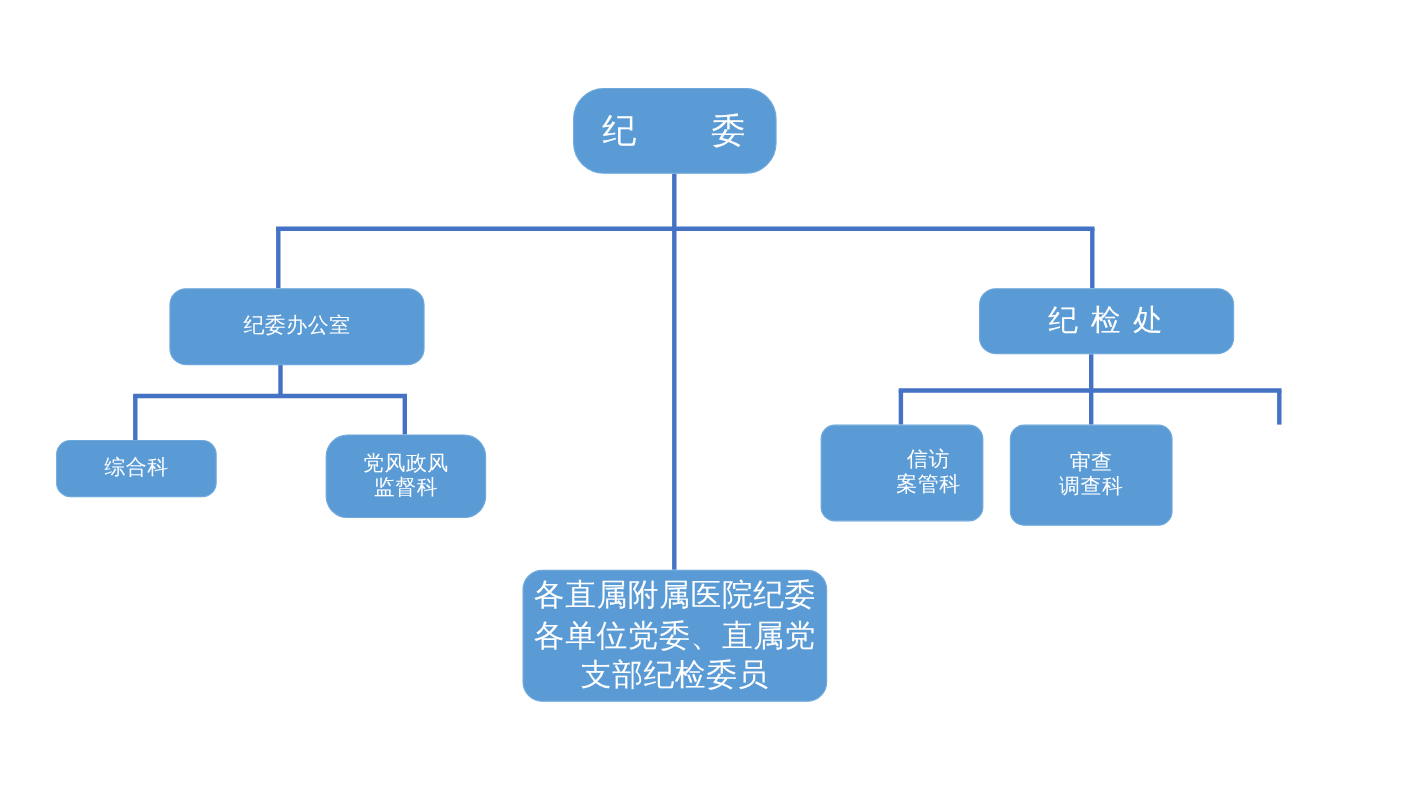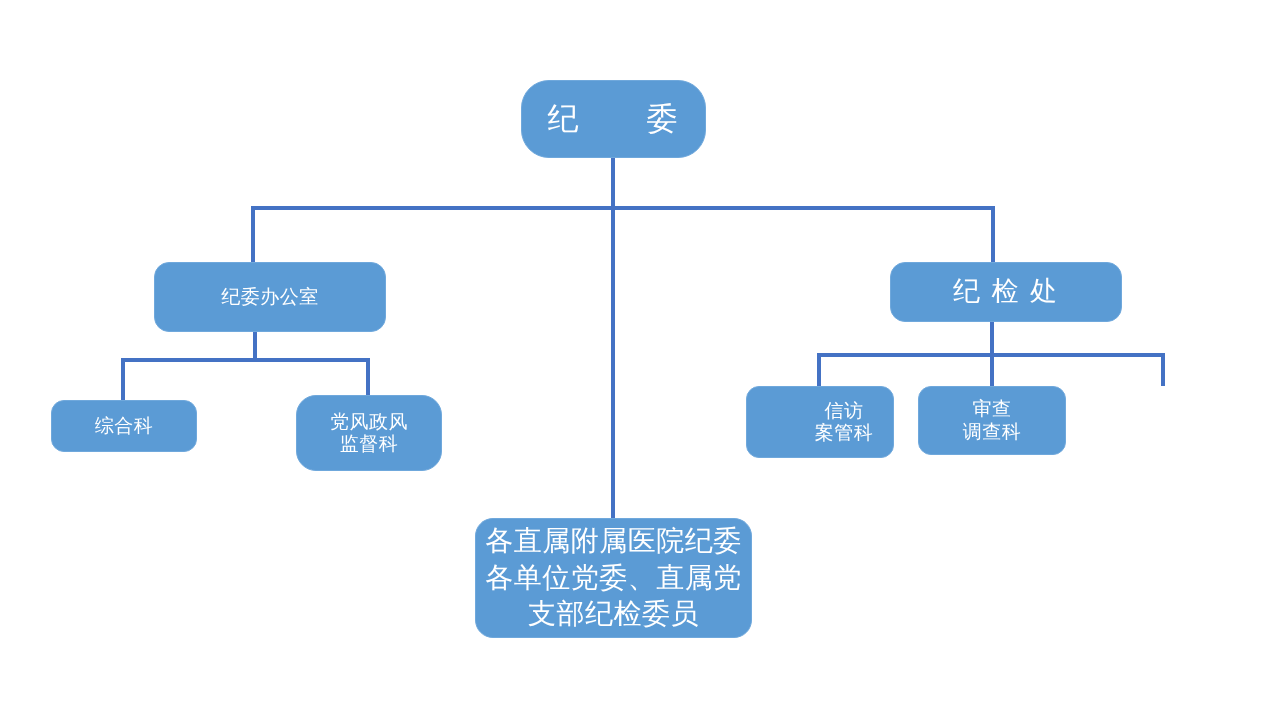--- a/index.html
+++ b/index.html
@@ -86,28 +86,28 @@
     left: 296px;
     top: 395px;
     width: 146px;
     height: 76px;
     border-radius: 20px;
   }
   .node.n-xinfang {
     left: 746px;
     top: 386px;
     width: 148px;
-    height: 72px;
+    height: 88px;
     padding-left: 48px;
   }
   .node.n-shencha {
     left: 918px;
     top: 386px;
     width: 148px;
-    height: 69px;
+    height: 92px;
   }
   .node.n-jiandu {
     left: 1089px;
     top: 386px;
     width: 148px;
     height: 72px;
   }
   .node.affiliated {
     left: 475px;
     top: 518px;

